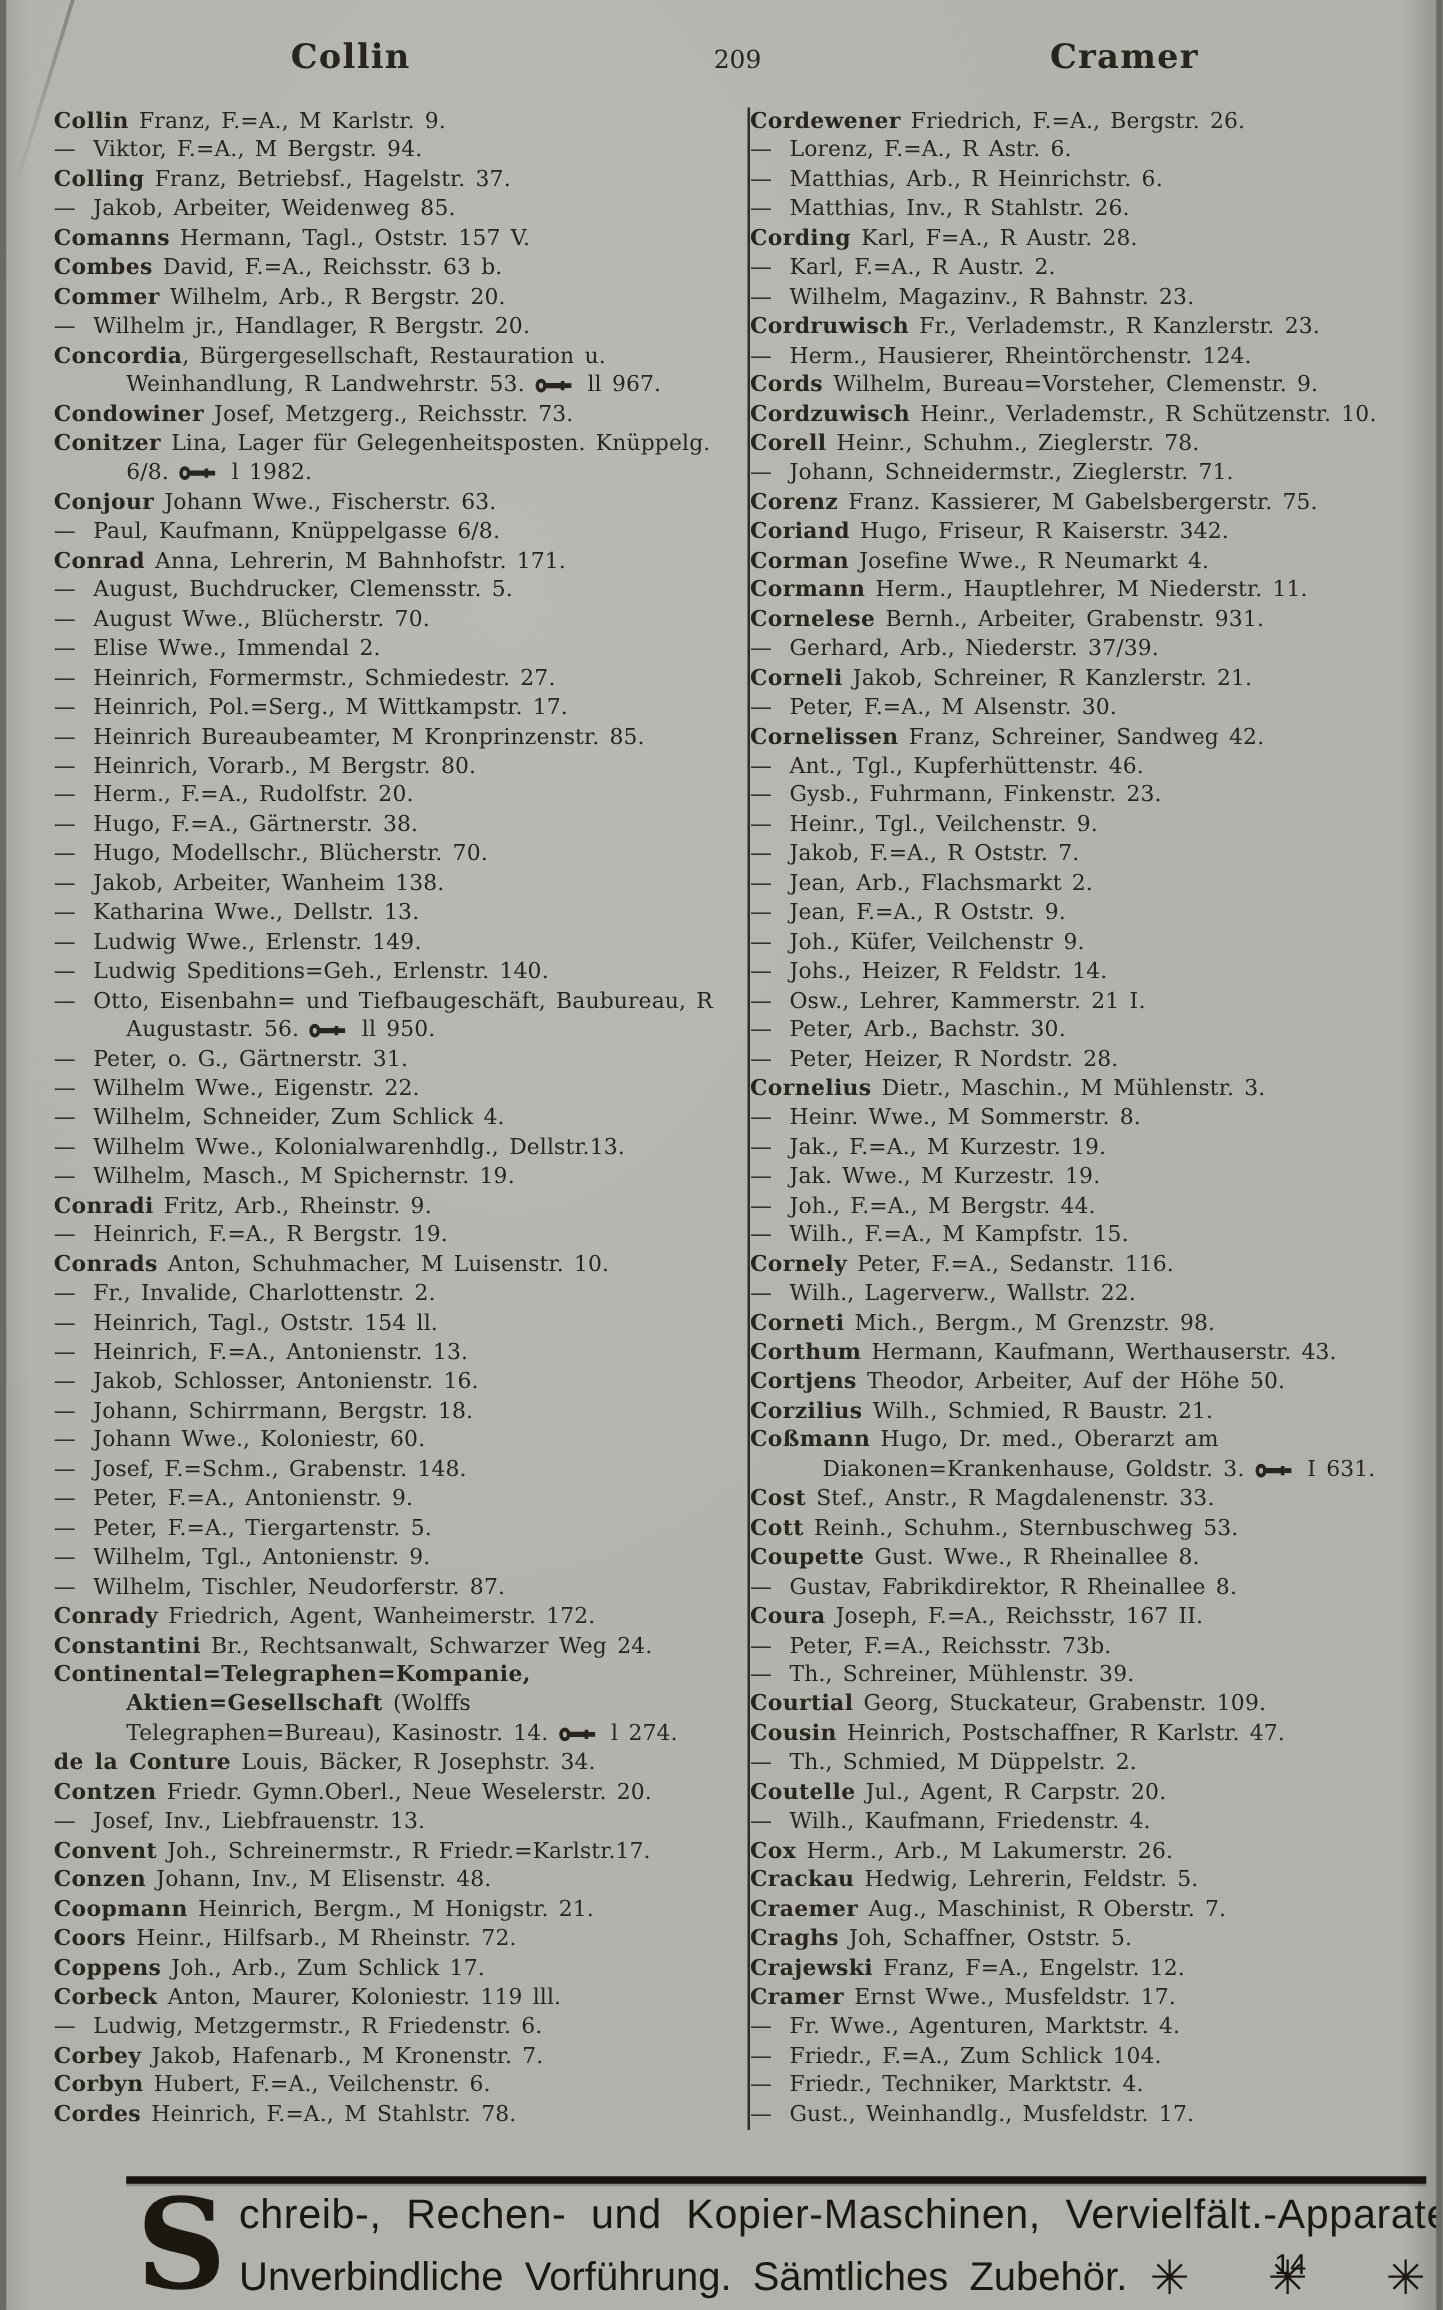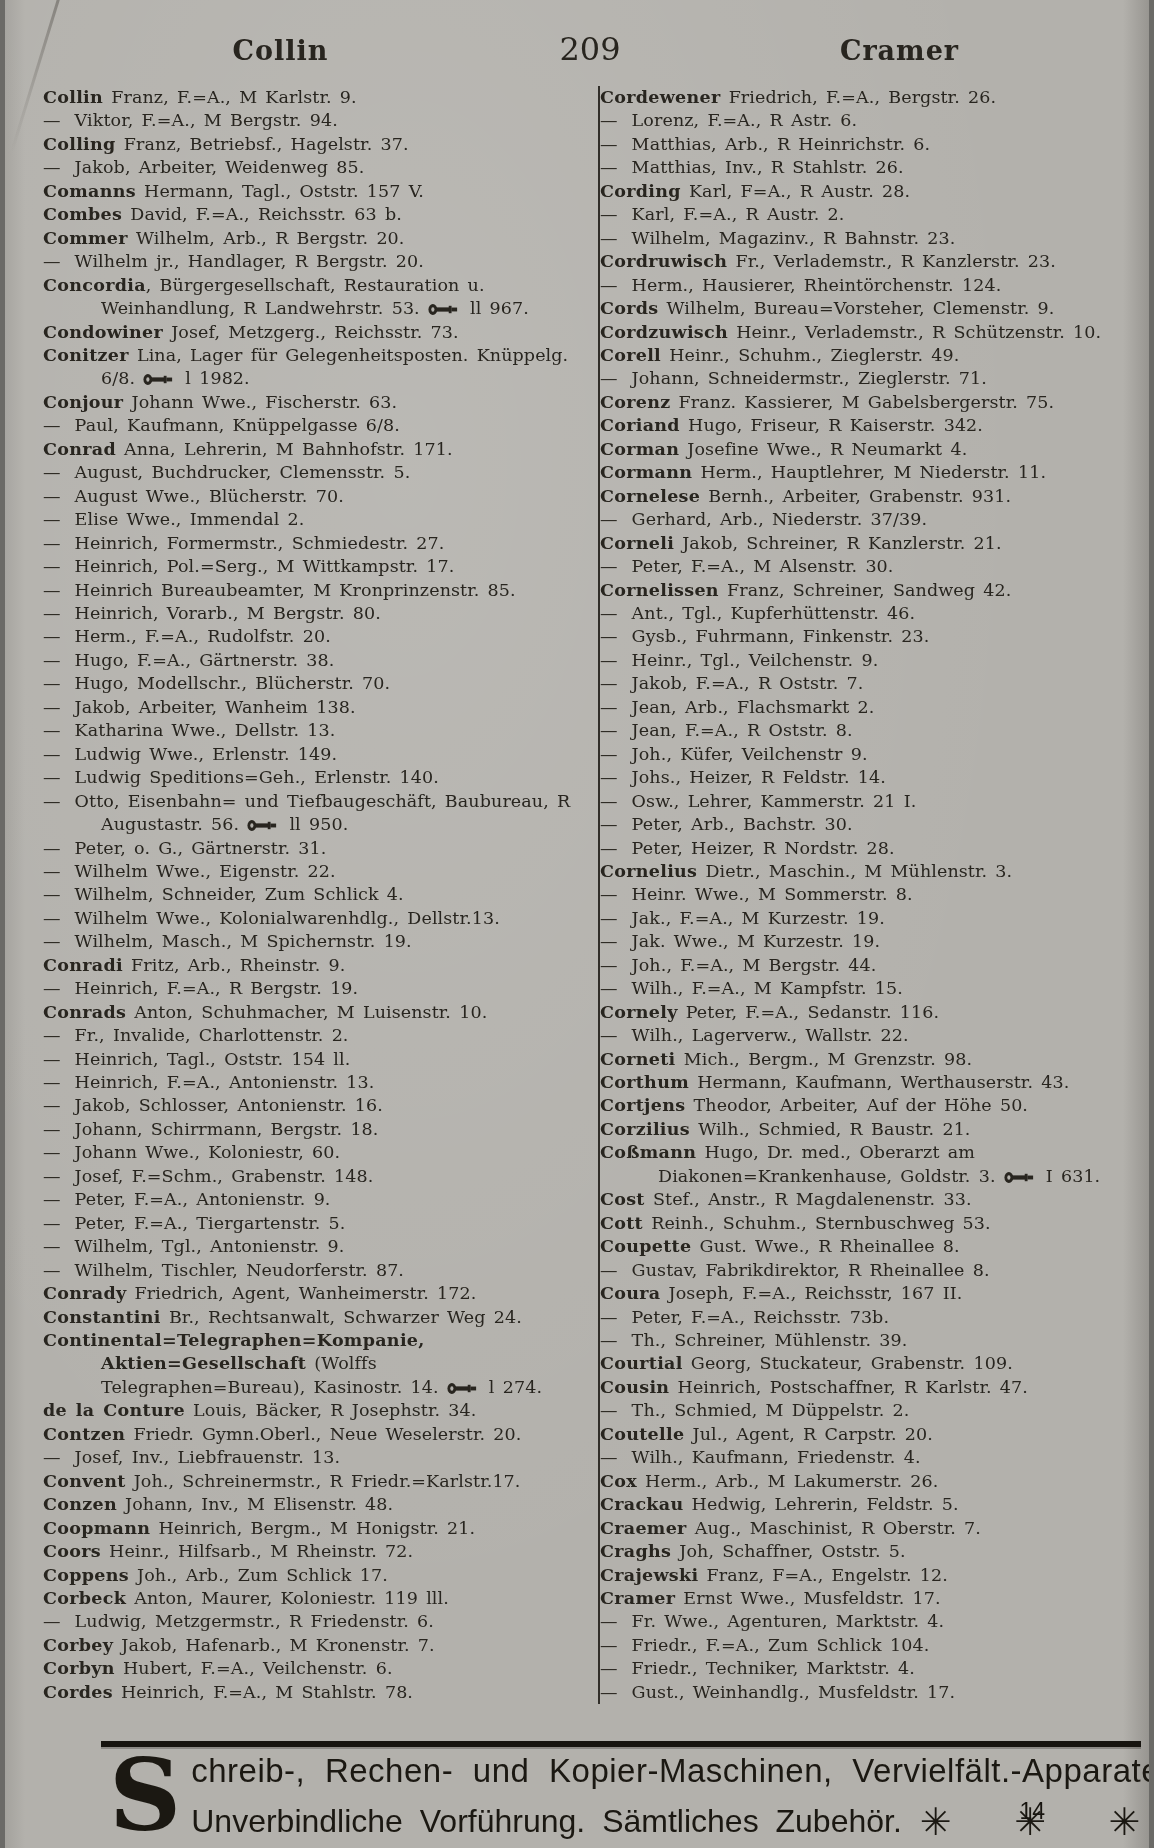--- a/index.html
+++ b/index.html
@@ -23,21 +23,21 @@
     transform:rotate(17deg);
   }
   
   .header{
     position:absolute;top:30px;left:36px;right:10px;
     display:grid;grid-template-columns:1fr 140px 1fr;align-items:baseline;
   }
   .header .hword{
     text-align:center;font-weight:bold;font-size:27px;letter-spacing:1px;
   }
-  .header .hnum{text-align:center;font-size:32px;}
+  .header .hnum{text-align:center;font-size:20px;}
   
   .columns{
     position:absolute;top:86px;left:38px;right:8px;
     display:flex;align-items:flex-start;
   }
   .col{width:50%;}
   .col-left{padding-right:14px;}
   .col-right{border-left:2px solid #312e29;}
   .entry{
     margin:0;
@@ -180,37 +180,37 @@
         <p class="entry"><span class="dash">—</span><span>Lorenz, F.=A., R Astr. 6.</span></p>
         <p class="entry"><span class="dash">—</span><span>Matthias, Arb., R Heinrichstr. 6.</span></p>
         <p class="entry"><span class="dash">—</span><span>Matthias, Inv., R Stahlstr. 26.</span></p>
         <p class="entry"><b>Cording</b><span> Karl, F=A., R Austr. 28.</span></p>
         <p class="entry"><span class="dash">—</span><span>Karl, F.=A., R Austr. 2.</span></p>
         <p class="entry"><span class="dash">—</span><span>Wilhelm, Magazinv., R Bahnstr. 23.</span></p>
         <p class="entry"><b>Cordruwisch</b><span> Fr., Verlademstr., R Kanzlerstr. 23.</span></p>
         <p class="entry"><span class="dash">—</span><span>Herm., Hausierer, Rheintörchenstr. 124.</span></p>
         <p class="entry"><b>Cords</b><span> Wilhelm, Bureau=Vorsteher, Clemenstr. 9.</span></p>
         <p class="entry"><b>Cordzuwisch</b><span> Heinr., Verlademstr., R Schützenstr. 10.</span></p>
-        <p class="entry"><b>Corell</b><span> Heinr., Schuhm., Zieglerstr. 49.</span></p>
+        <p class="entry"><b>Corell</b><span> Heinr., Schuhm., Zieglerstr. 78.</span></p>
         <p class="entry"><span class="dash">—</span><span>Johann, Schneidermstr., Zieglerstr. 71.</span></p>
         <p class="entry"><b>Corenz</b><span> Franz. Kassierer, M Gabelsbergerstr. 75.</span></p>
         <p class="entry"><b>Coriand</b><span> Hugo, Friseur, R Kaiserstr. 342.</span></p>
         <p class="entry"><b>Corman</b><span> Josefine Wwe., R Neumarkt 4.</span></p>
         <p class="entry"><b>Cormann</b><span> Herm., Hauptlehrer, M Niederstr. 11.</span></p>
         <p class="entry"><b>Cornelese</b><span> Bernh., Arbeiter, Grabenstr. 931.</span></p>
         <p class="entry"><span class="dash">—</span><span>Gerhard, Arb., Niederstr. 37/39.</span></p>
         <p class="entry"><b>Corneli</b><span> Jakob, Schreiner, R Kanzlerstr. 21.</span></p>
         <p class="entry"><span class="dash">—</span><span>Peter, F.=A., M Alsenstr. 30.</span></p>
         <p class="entry"><b>Cornelissen</b><span> Franz, Schreiner, Sandweg 42.</span></p>
         <p class="entry"><span class="dash">—</span><span>Ant., Tgl., Kupferhüttenstr. 46.</span></p>
         <p class="entry"><span class="dash">—</span><span>Gysb., Fuhrmann, Finkenstr. 23.</span></p>
         <p class="entry"><span class="dash">—</span><span>Heinr., Tgl., Veilchenstr. 9.</span></p>
         <p class="entry"><span class="dash">—</span><span>Jakob, F.=A., R Oststr. 7.</span></p>
         <p class="entry"><span class="dash">—</span><span>Jean, Arb., Flachsmarkt 2.</span></p>
-        <p class="entry"><span class="dash">—</span><span>Jean, F.=A., R Oststr. 8.</span></p>
+        <p class="entry"><span class="dash">—</span><span>Jean, F.=A., R Oststr. 9.</span></p>
         <p class="entry"><span class="dash">—</span><span>Joh., Küfer, Veilchenstr 9.</span></p>
         <p class="entry"><span class="dash">—</span><span>Johs., Heizer, R Feldstr. 14.</span></p>
         <p class="entry"><span class="dash">—</span><span>Osw., Lehrer, Kammerstr. 21 I.</span></p>
         <p class="entry"><span class="dash">—</span><span>Peter, Arb., Bachstr. 30.</span></p>
         <p class="entry"><span class="dash">—</span><span>Peter, Heizer, R Nordstr. 28.</span></p>
         <p class="entry"><b>Cornelius</b><span> Dietr., Maschin., M Mühlenstr. 3.</span></p>
         <p class="entry"><span class="dash">—</span><span>Heinr. Wwe., M Sommerstr. 8.</span></p>
         <p class="entry"><span class="dash">—</span><span>Jak., F.=A., M Kurzestr. 19.</span></p>
         <p class="entry"><span class="dash">—</span><span>Jak. Wwe., M Kurzestr. 19.</span></p>
         <p class="entry"><span class="dash">—</span><span>Joh., F.=A., M Bergstr. 44.</span></p>

